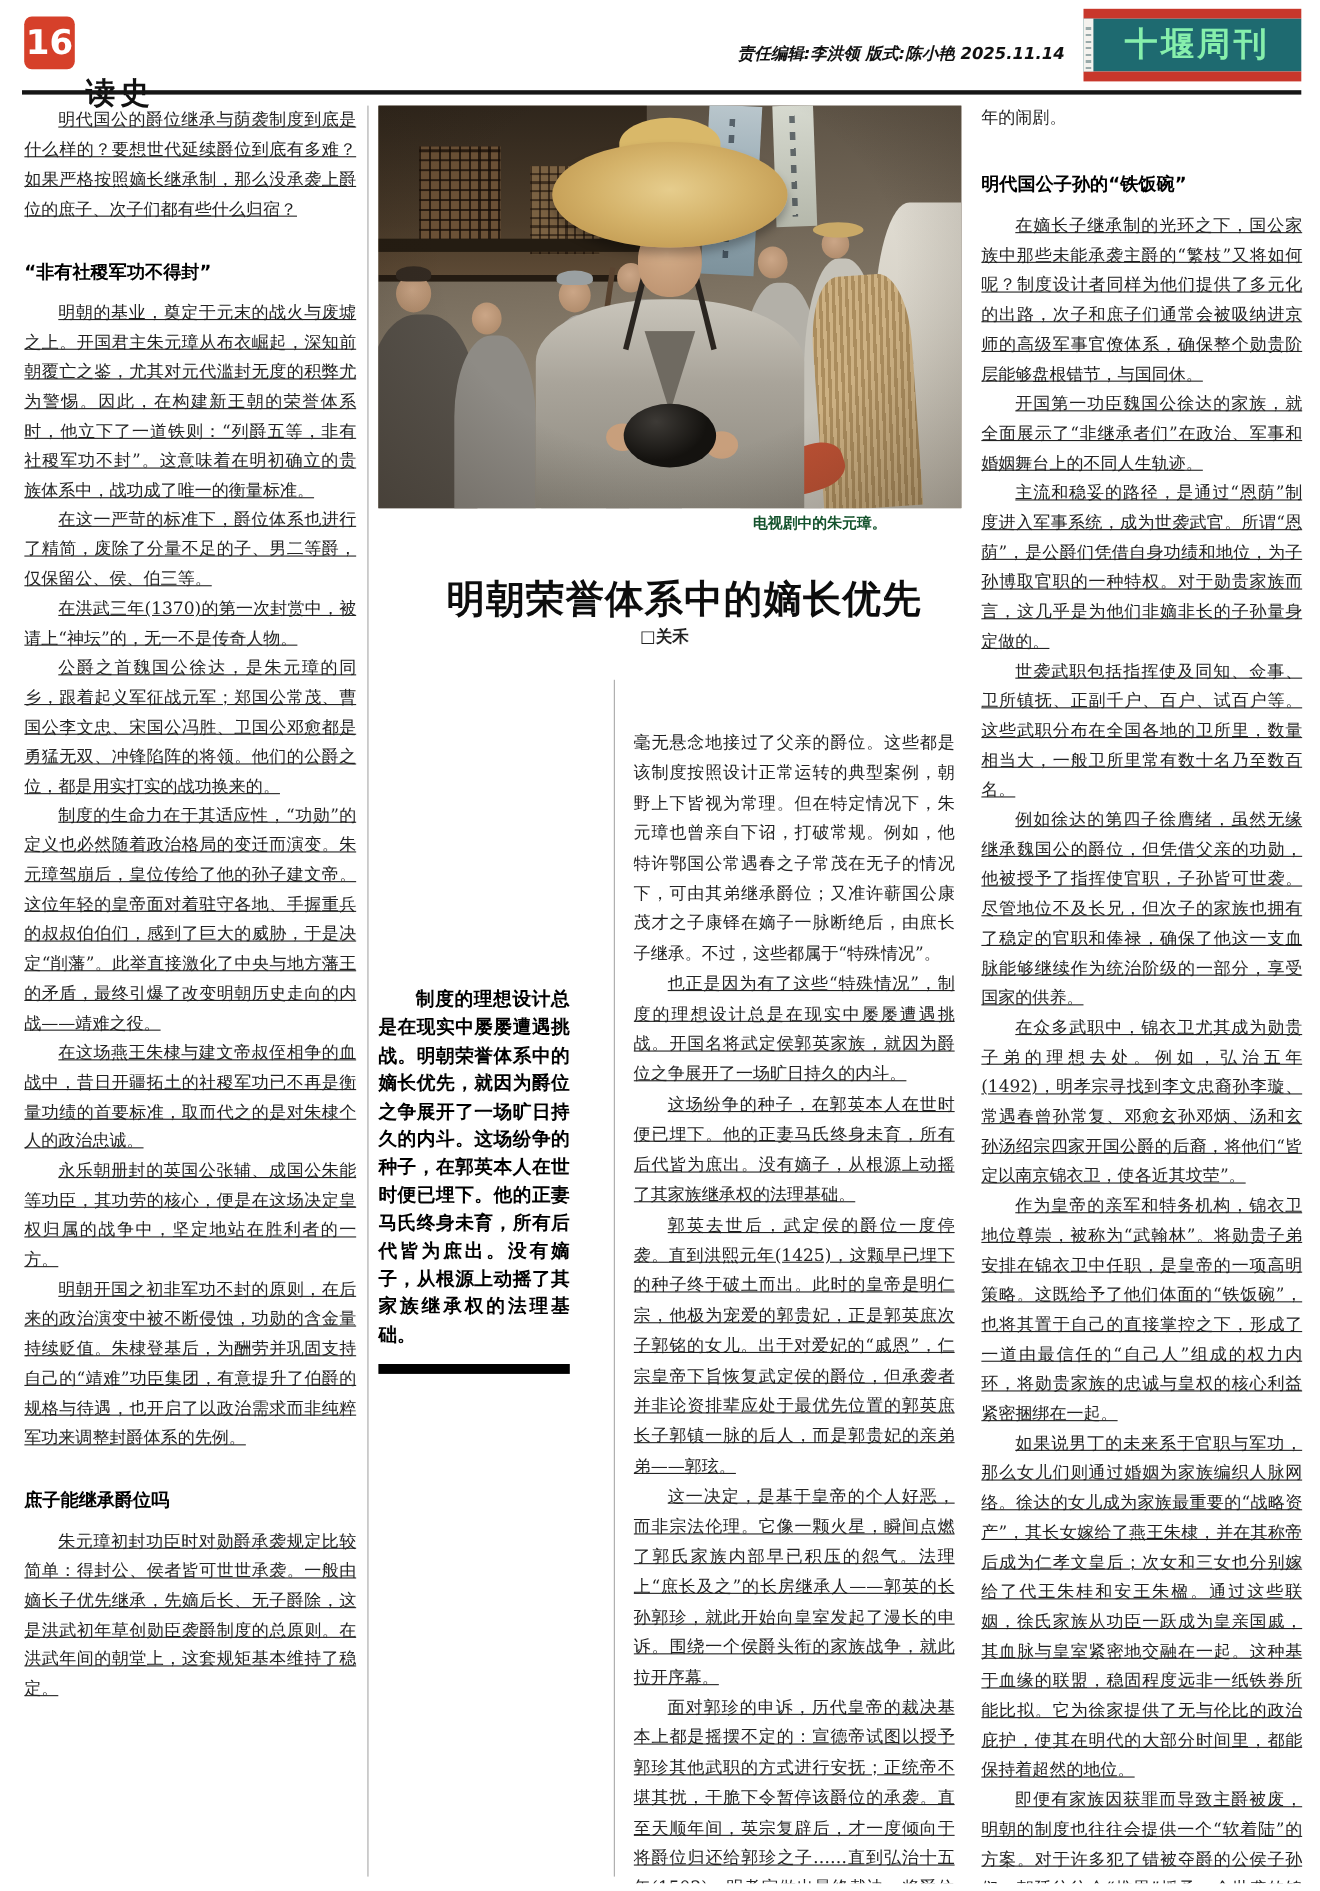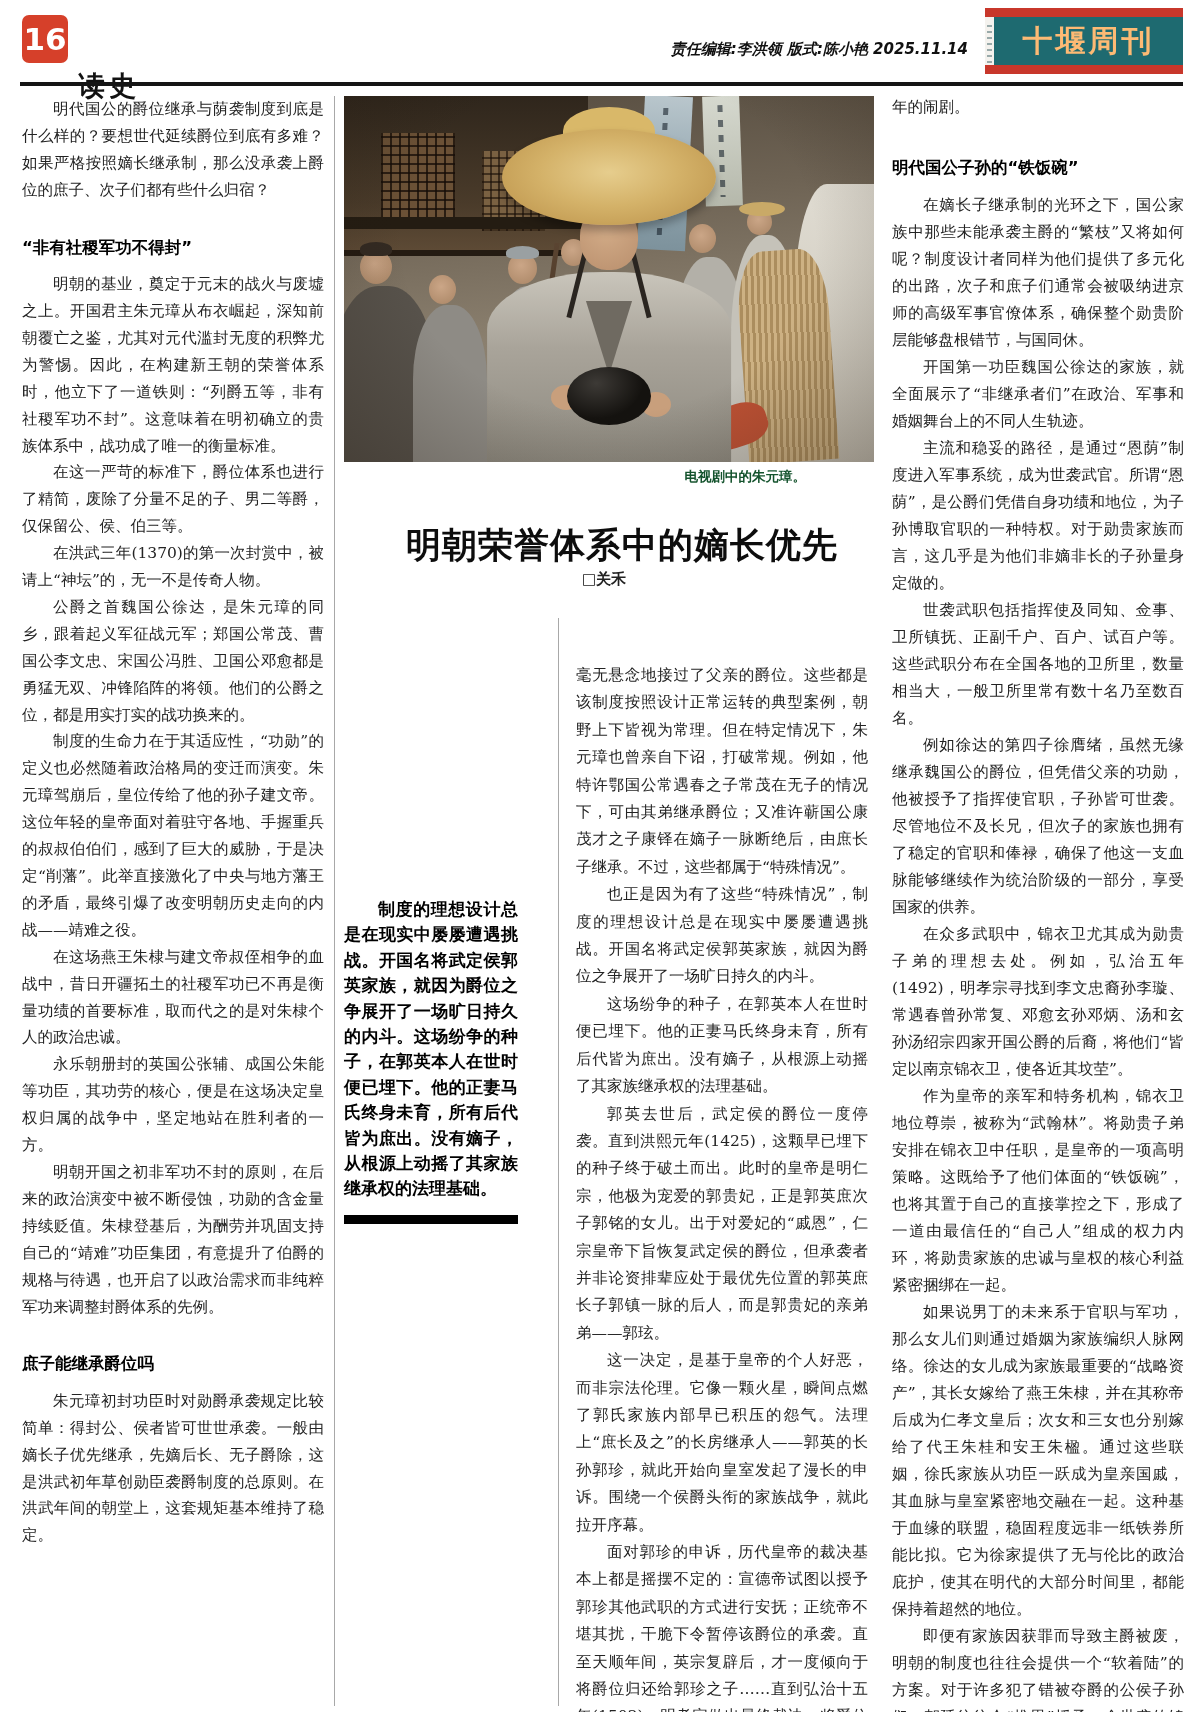--- a/index.html
+++ b/index.html
@@ -10,26 +10,26 @@
                border-radius:7px;display:flex;align-items:center;justify-content:center;}
   .pagenum-box span{color:#fff;font:bold 31px/1 "DejaVu Sans","Liberation Sans",sans-serif;}
   .section-title{position:absolute;left:78px;top:28px;font:bold 27px/1 "DejaVu Sans","Liberation Sans",sans-serif;
                  letter-spacing:4px;color:#111;margin-top:44px;}
   .editor-line{position:absolute;right:232px;top:42px;font:bold italic 15px/1 "DejaVu Sans","Liberation Sans",sans-serif;color:#111;}
   .masthead{position:absolute;right:17px;top:8px;width:198px;}
   .masthead .bar{height:9px;background:#c8372b;}
   .masthead .mid{display:flex;height:48px;background:#1e6a70;align-items:center;}
   .mast-strip{width:9px;height:100%;background:#f4f2ee;
               background-image:repeating-linear-gradient(0deg,#9aa 0 2px,transparent 2px 6px);background-size:5px 100%;background-repeat:no-repeat;background-position:2px 4px;}
-  .mast-title{flex:1;text-align:center;color:#fdba74;font:bold 30px/1 "DejaVu Sans","Liberation Sans",sans-serif;letter-spacing:3px;}
+  .mast-title{flex:1;text-align:center;color:#86efac;font:bold 30px/1 "DejaVu Sans","Liberation Sans",sans-serif;letter-spacing:3px;}
   .header-rule{position:absolute;left:20px;top:82px;width:1163px;height:4px;background:#151515;}
   
   .bodycol{position:absolute;overflow:hidden;font-size:15.5px;line-height:26.9px;}
   .bodycol p{margin:0;text-align:justify;text-justify:inter-ideograph;}
-  .bodycol p.ind{text-indent:2em;}
+  .bodycol p.ind{text-indent:2em;text-decoration:underline;}
   .subhead{font:bold 16.5px/1.3 "DejaVu Sans","Liberation Sans",sans-serif;color:#000;margin:33px 0 13px;}
   .col1{left:22px;top:96px;width:302px;height:1614px;}
   .colB{left:576px;top:662px;width:292px;height:1050px;line-height:27.4px;}
   .col4{left:892px;top:94px;width:292px;height:1618px;line-height:27px;}
   .col4 .subhead{margin:36px 0 14px;}
   .vline{position:absolute;width:1px;background:#a8a8a8;}
   .v1{left:334px;top:96px;height:1610px;}
   .v2{left:558px;top:618px;height:1088px;}
   
   .caption{position:absolute;left:344px;top:470px;width:530px;padding-right:68px;box-sizing:border-box;
@@ -147,21 +147,21 @@
     <div style="left:56%;top:81%;width:30px;height:25px;background:#c89f7c;border-radius:50%;"></div>
     <div style="left:50%;top:74%;width:84px;height:58px;transform:translateX(-50%);background:radial-gradient(ellipse at 35% 28%,#3d3a36,#14120f 60%);border-radius:50%;"></div>
     <div class="ph-vignette"></div>
   </figure>
 
   <div class="caption">电视剧中的朱元璋。</div>
   <h1 class="title">明朝荣誉体系中的嫡长优先</h1>
   <div class="author">□关禾</div>
 
   <aside class="colA">
-    <div class="quote">制度的理想设计总是在现实中屡屡遭遇挑战。开国名将武定侯郭英家族，就因为爵位之争展开了一场旷日持久的内斗。这场纷争的种子，在郭英本人在世时便已埋下。他的正妻马氏终身未育，所有后代皆为庶出。没有嫡子，从根源上动摇了其家族继承权的法理基础。</div>
+    <div class="quote">制度的理想设计总是在现实中屡屡遭遇挑战。明朝荣誉体系中的嫡长优先，就因为爵位之争展开了一场旷日持久的内斗。这场纷争的种子，在郭英本人在世时便已埋下。他的正妻马氏终身未育，所有后代皆为庶出。没有嫡子，从根源上动摇了其家族继承权的法理基础。</div>
     <div class="qbar"></div>
   </aside>
 
   <div class="vline v2"></div>
 
   <section class="bodycol colB">
     <p>毫无悬念地接过了父亲的爵位。这些都是该制度按照设计正常运转的典型案例，朝野上下皆视为常理。但在特定情况下，朱元璋也曾亲自下诏，打破常规。例如，他特许鄂国公常遇春之子常茂在无子的情况下，可由其弟继承爵位；又准许蕲国公康茂才之子康铎在嫡子一脉断绝后，由庶长子继承。不过，这些都属于“特殊情况”。</p>
     <p class="ind">也正是因为有了这些“特殊情况”，制度的理想设计总是在现实中屡屡遭遇挑战。开国名将武定侯郭英家族，就因为爵位之争展开了一场旷日持久的内斗。</p>
     <p class="ind">这场纷争的种子，在郭英本人在世时便已埋下。他的正妻马氏终身未育，所有后代皆为庶出。没有嫡子，从根源上动摇了其家族继承权的法理基础。</p>
     <p class="ind">郭英去世后，武定侯的爵位一度停袭。直到洪熙元年(1425)，这颗早已埋下的种子终于破土而出。此时的皇帝是明仁宗，他极为宠爱的郭贵妃，正是郭英庶次子郭铭的女儿。出于对爱妃的“戚恩”，仁宗皇帝下旨恢复武定侯的爵位，但承袭者并非论资排辈应处于最优先位置的郭英庶长子郭镇一脉的后人，而是郭贵妃的亲弟弟——郭玹。</p>

